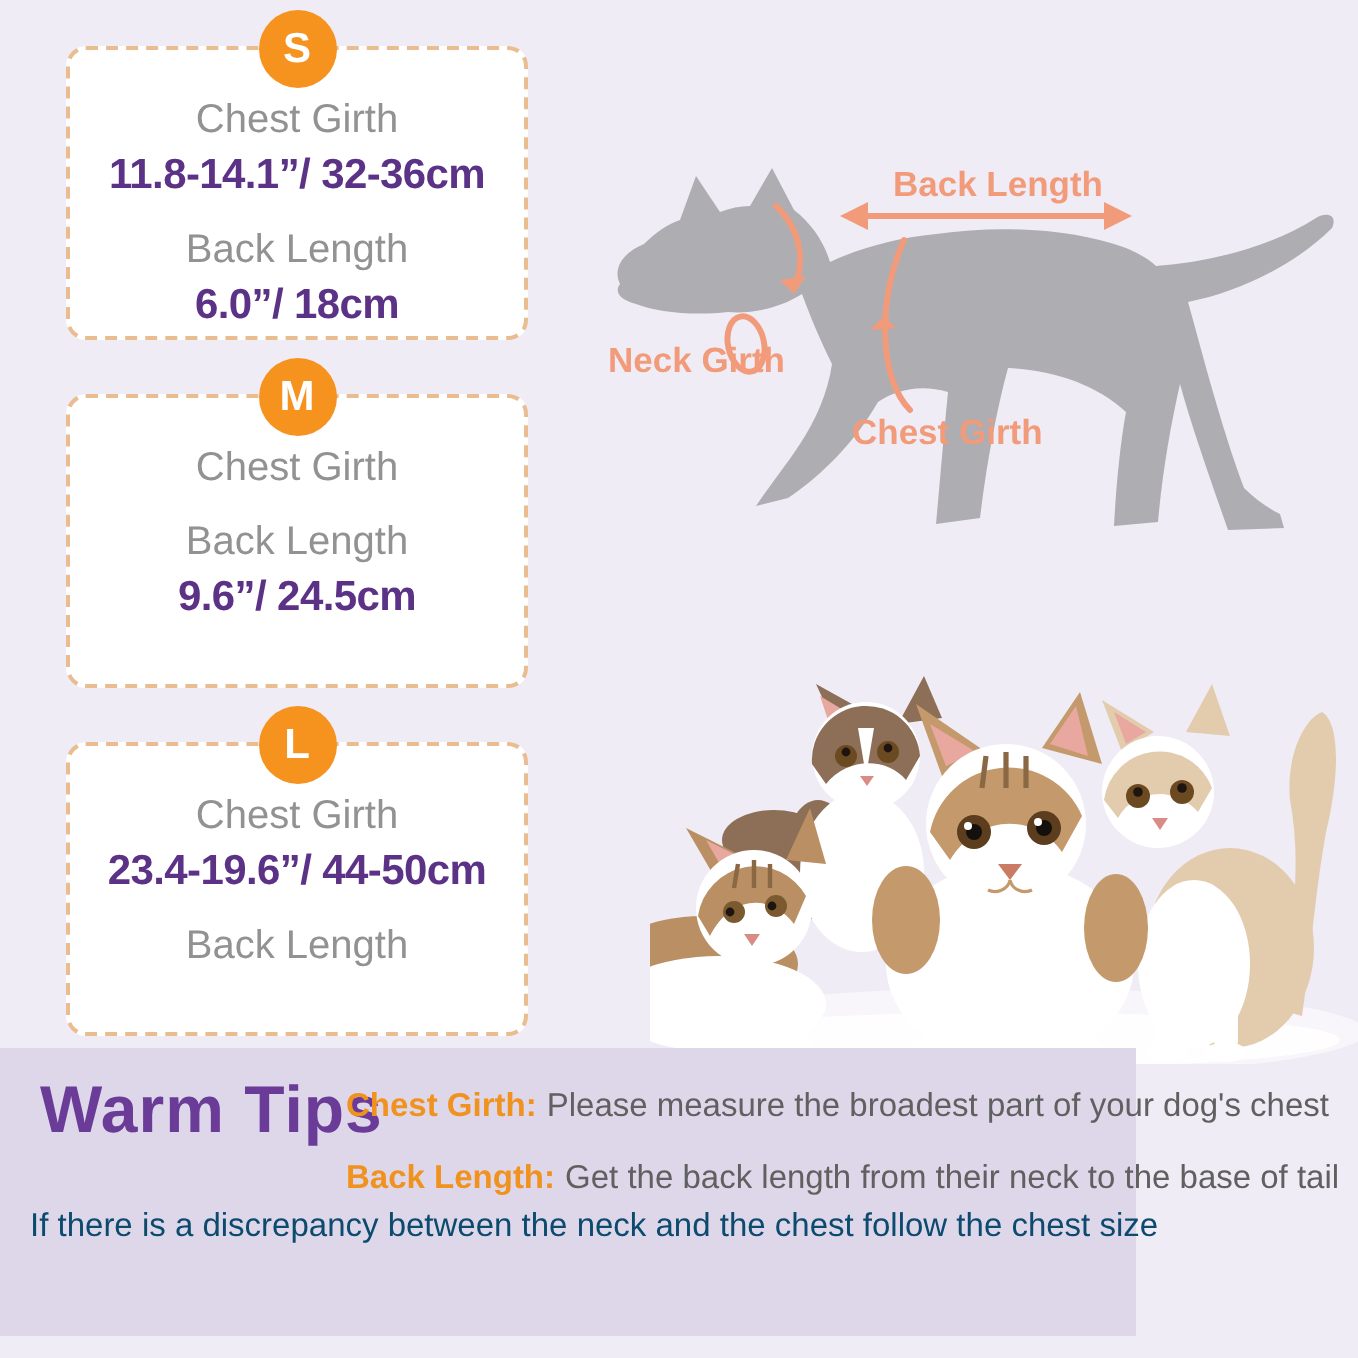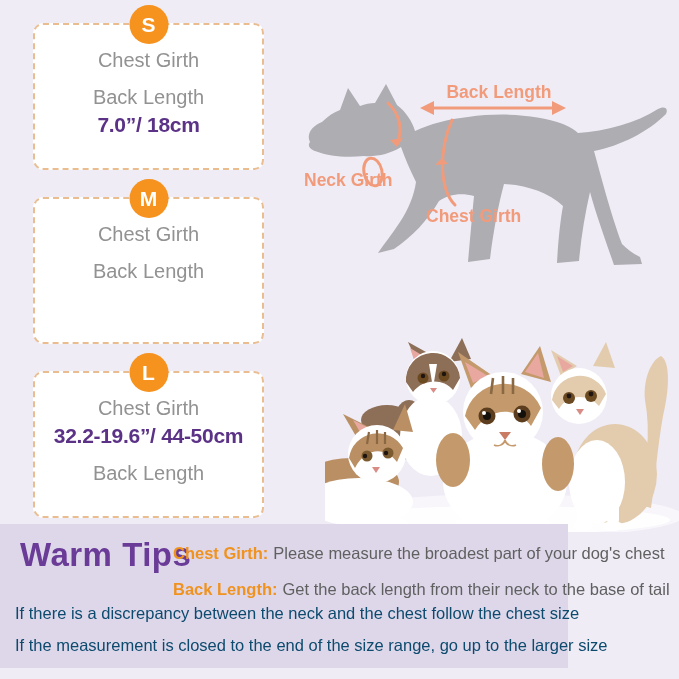--- a/index.html
+++ b/index.html
@@ -42,40 +42,42 @@
 </style>
 </head>
 <body>
 
 <div class="stage">
 
   <div class="card s">
     <div class="badge">S</div>
     <div class="card-inner">
       <div class="mlabel">Chest Girth</div>
+      <div class="mvalue">11.8-14.1”/ 32-36cm</div>
       <div class="mspacer"></div>
       <div class="mlabel">Back Length</div>
-      <div class="mvalue">7.0”/ 18cm</div>
+      <div class="mvalue">6.0”/ 18cm</div>
     </div>
   </div>
 
   <div class="card m">
     <div class="badge">M</div>
     <div class="card-inner">
       <div class="mlabel">Chest Girth</div>
       <div class="mspacer"></div>
       <div class="mlabel">Back Length</div>
+      <div class="mvalue">9.6”/ 24.5cm</div>
     </div>
   </div>
 
   <div class="card l">
     <div class="badge">L</div>
     <div class="card-inner">
       <div class="mlabel">Chest Girth</div>
-      <div class="mvalue">32.2-19.6”/ 44-50cm</div>
+      <div class="mvalue">23.4-19.6”/ 44-50cm</div>
       <div class="mspacer"></div>
       <div class="mlabel">Back Length</div>
     </div>
   </div>
 
   <div class="diagram">
     <svg width="381" height="212" viewBox="0 0 381 212">
 
       <g transform="translate(0,8)">
         <path fill="#AEADB2" d="M12,68 C8,60 14,52 24,48 C30,42 36,38 42,36 L50,14 L62,32
@@ -203,16 +205,15 @@
     <div class="tips-heading">Warm Tips</div>
 
     <div class="tip-row r1">
       <span class="tip-term">Chest Girth:</span><span>Please measure the broadest part of your dog's chest</span>
     </div>
     <div class="tip-row r2">
       <span class="tip-term">Back Length:</span><span>Get the back length from their neck to the base of tail</span>
     </div>
 
     <div class="note n1">If there is a discrepancy between the neck and the chest follow the chest size</div>
-    <div class="note n2">If the measurement is closed to the end of the size range, go up to the larger size</div>
   </div>
 
 </div>
 
 </body></html>

